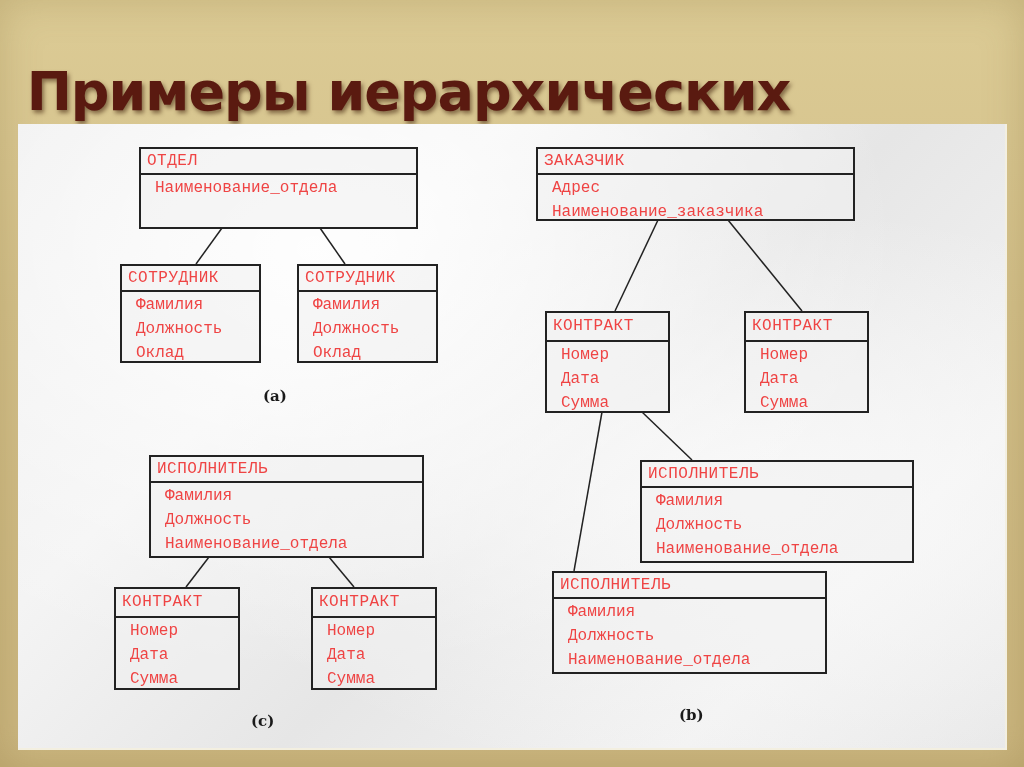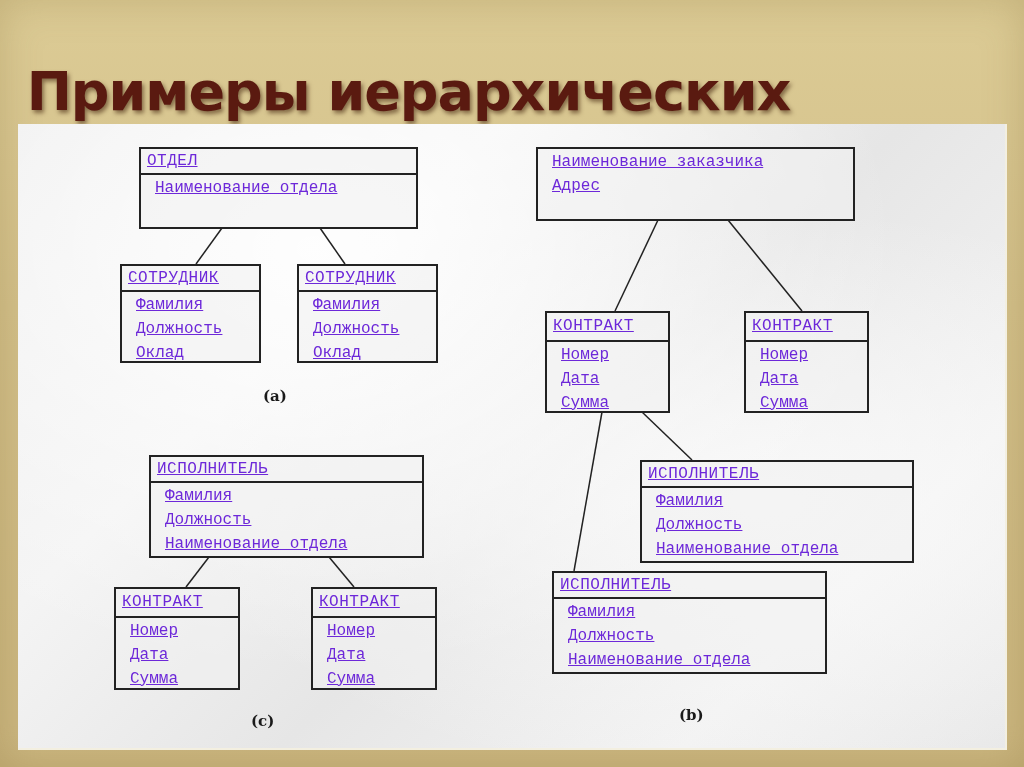--- a/index.html
+++ b/index.html
@@ -25,21 +25,21 @@
     background:
       radial-gradient(ellipse at 30% 20%, rgba(255,255,255,0.9), rgba(235,235,235,0) 60%),
       radial-gradient(ellipse at 75% 60%, rgba(250,250,250,0.9), rgba(230,230,230,0) 55%),
       linear-gradient(135deg, #ececec 0%, #f4f4f4 30%, #e6e6e6 55%, #f2f2f2 80%, #e8e8e8 100%);
     border-right: 2px solid #f3efe0;
     border-bottom: 2px solid #f3efe0;
   }
   svg.connectors { position: absolute; left: 0; top: 0; width: 1024px; height: 767px; }
   .entity {
     position: absolute; border: 2px solid #222; background: rgba(240,240,240,0.55);
-    box-sizing: border-box; color: #6d28d9; text-decoration: underline;
+    box-sizing: border-box; color: #ef4444;
   }
   .entity .hdr {
     border-bottom: 2px solid #222; height: 24px; line-height: 24px;
     padding-left: 6px; font-size: 16px; letter-spacing: 0.5px;
   }
   .entity .field {
     height: 24px; line-height: 24px; padding-left: 14px; font-size: 16px; white-space: nowrap;
   }
   .entity .fields { padding-top: 1px; }
   .label {
@@ -93,23 +93,24 @@
   <div class="fields">
     <div class="field">Фамилия</div>
     <div class="field">Должность</div>
     <div class="field">Оклад</div>
   </div>
 </div>
 
 <div class="label" style="left:263px;top:387px;">(a)</div>
 
 <div class="entity" style="left:536px;top:147px;width:319px;height:74px;">
+  <div class="hdr">ЗАКАЗЧИК</div>
   <div class="fields">
+    <div class="field">Адрес</div>
     <div class="field">Наименование_заказчика</div>
-    <div class="field">Адрес</div>
   </div>
 </div>
 
 <div class="entity" style="left:545px;top:311px;width:125px;height:102px;">
   <div class="hdr" style="height:27px;line-height:27px;">КОНТРАКТ</div>
   <div class="fields">
     <div class="field">Номер</div>
     <div class="field">Дата</div>
     <div class="field">Сумма</div>
   </div>

